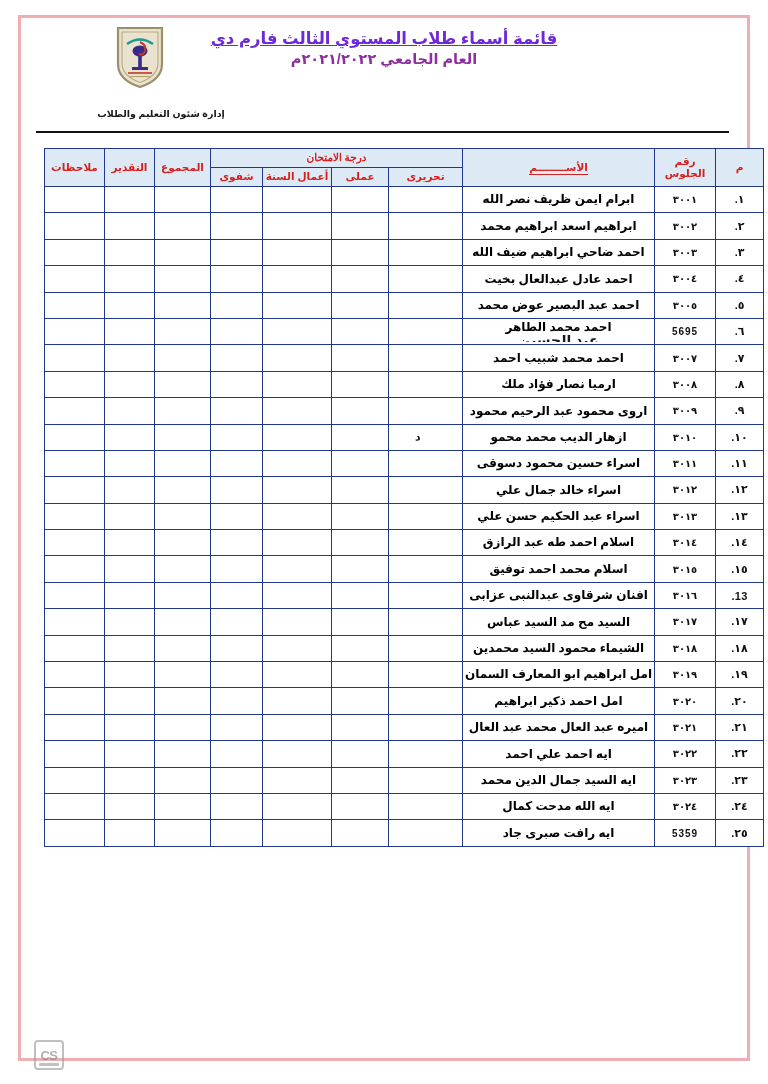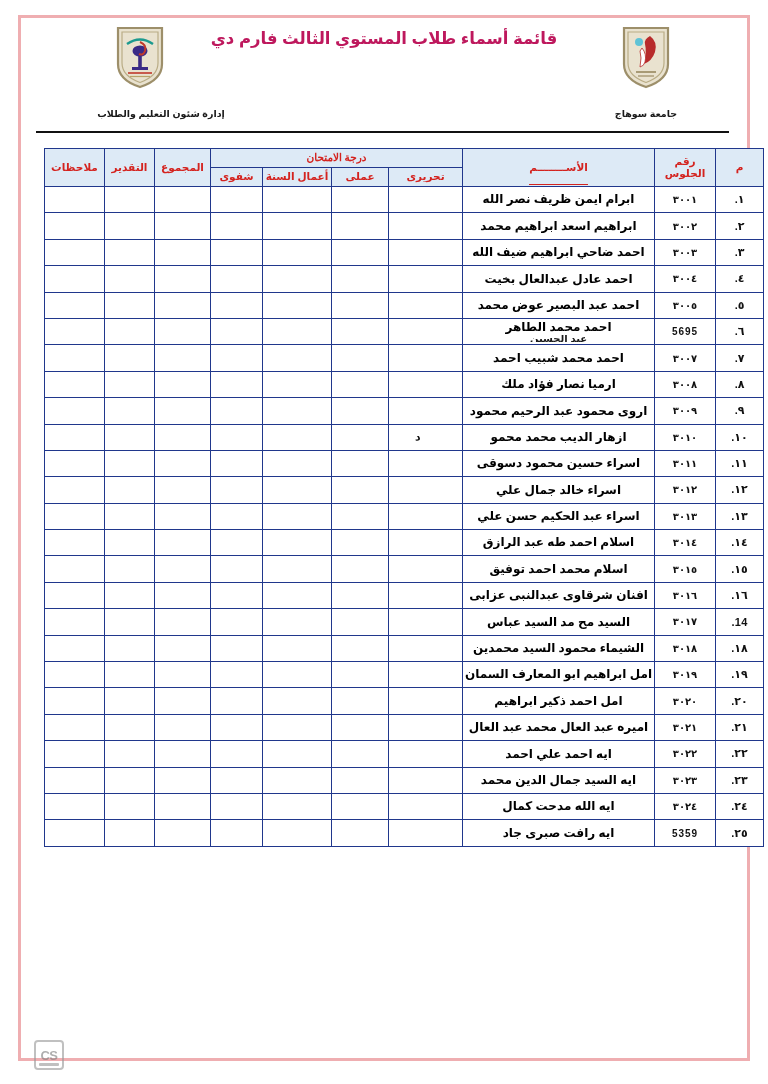--- a/index.html
+++ b/index.html
@@ -52,23 +52,24 @@
   }
   #logo-left-block .logo-caption { margin-right: -42px; }
   #title-block {
     position: absolute;
     left: 0; right: 0; top: 6px;
     text-align: center;
   }
   .title-line-1 {
     font-size: 16.5px;
     font-weight: bold;
-    color: #be185d;
+    color: #6d28d9;
     line-height: 1.25;
     letter-spacing: 0px;
+    text-decoration: underline;
   }
   .title-line-2 {
     font-size: 16px;
     font-weight: bold;
     color: #cf1017;
     line-height: 1.35;
   }
   .title-line-3 {
     font-size: 14.5px;
     font-weight: bold;
@@ -106,21 +107,21 @@
     height: 19px;
     line-height: 1.1;
   }
   th.exam-group-head { font-size: 10.5px; font-family: Liberation Serif, serif; }
   th.name-head {
     font-size: 12.5px;
     letter-spacing: 0px;
   }
   th.name-head .underline-name {
     border-bottom: 1.4px solid #d4231f;
-    padding-bottom: 11px;
+    padding-bottom: 1px;
   }
   
   col.c-serial   { width: 48px; }
   col.c-seat     { width: 61px; }
   col.c-name     { width: 192px; }
   col.c-written  { width: 74px; }
   col.c-practical{ width: 57px; }
   col.c-yearwork { width: 69px; }
   col.c-oral     { width: 52px; }
   col.c-total    { width: 56px; }
@@ -146,21 +147,21 @@
     color: #000;
     text-align: center;
     padding: 0 6px;
     position: relative;
     white-space: nowrap;
     overflow: visible;
   }
   td.cell-name .name-main { display: block; line-height: 1.05; }
   td.cell-name .name-overflow {
     display: block;
-    font-size: 10px;
+    font-size: 14px;
     line-height: 0.75;
     color: #1a1a1a;
     overflow: hidden;
     height: 7px;
     margin-top: 1px;
   }
   td.cell-name .stray-mark {
     position: absolute;
     left: -48px; top: 50%;
     transform: translateY(-50%);
@@ -223,35 +224,24 @@
         <ellipse cx="26" cy="27" rx="7.5" ry="5.5" fill="#3a2a86"></ellipse>
         <rect x="24.2" y="31" width="3.6" height="13" fill="#3a2a86"></rect>
         <rect x="18" y="43" width="16" height="3" fill="#3a2a86"></rect>
         <path d="M26 18 q7 3 5 9 q-2 5 -6 3" fill="none" stroke="#c0392b" stroke-width="2"></path>
         <path d="M14 49 h24" stroke="#c0392b" stroke-width="1.6"></path>
         <path d="M16 52.5 h20" stroke="#b8a268" stroke-width="1.2"></path>
       </svg>
       <div class="logo-caption">إدارة شئون التعليم والطلاب</div>
     </div>
 
-    <div class="logo-block" id="logo-right-block">
-      <svg class="crest" viewBox="0 0 52 66">
-        <path d="M4 4 H48 V40 Q48 56 26 63 Q4 56 4 40 Z" fill="#e9e2cf" stroke="#9d8f6a" stroke-width="2.2"></path>
-        <path d="M8 8 H44 V39 Q44 52 26 58.5 Q8 52 8 39 Z" fill="none" stroke="#b9ac85" stroke-width="1.2"></path>
-        <circle cx="19" cy="18" r="4" fill="#5fc3d6"></circle>
-        <path d="M30 12 q8 6 5 16 q-3 9 -11 12 q3 -12 1 -20 q-1 -5 5 -8 Z" fill="#b82b2b"></path>
-        <path d="M22 24 q5 6 3 14 q-1 4 -5 5 q2 -10 0 -16 Z" fill="#ffffff" stroke="#b82b2b" stroke-width="0.8"></path>
-        <path d="M16 48 h20" stroke="#8d7b4e" stroke-width="1.4"></path>
-        <path d="M18 52 h16" stroke="#8d7b4e" stroke-width="1"></path>
-      </svg>
-      <div class="logo-caption">جامعة سوهاج</div>
-    </div>
 
     <div id="title-block">
       <div class="title-line-1">قائمة أسماء طلاب المستوي الثالث فارم دي</div>
+      <div class="title-line-3">العام الجامعي ٢٠٢١/٢٠٢٢م</div>
     </div>
   </div>
 
   <div id="header-rule"></div>
 
   <table id="grades-table">
     <colgroup>
       <col class="c-serial">
         <col class="c-seat">
         <col class="c-name">
@@ -487,35 +477,35 @@
           </td>
           <td class="blank-cell"></td>
           <td class="blank-cell"></td>
           <td class="blank-cell"></td>
           <td class="blank-cell"></td>
           <td class="blank-cell"></td>
           <td class="blank-cell"></td>
           <td class="blank-cell"></td>
         </tr>
         <tr>
-          <td class="cell-serial">١٦.</td>
+          <td class="cell-serial">13.</td>
           <td class="cell-seat">٣٠١٦</td>
           <td class="cell-name">
             <span class="name-main">افنان شرقاوى عبدالنبى عزابى</span>
           </td>
           <td class="blank-cell"></td>
           <td class="blank-cell"></td>
           <td class="blank-cell"></td>
           <td class="blank-cell"></td>
           <td class="blank-cell"></td>
           <td class="blank-cell"></td>
           <td class="blank-cell"></td>
         </tr>
         <tr>
-          <td class="cell-serial">14.</td>
+          <td class="cell-serial">١٧.</td>
           <td class="cell-seat">٣٠١٧</td>
           <td class="cell-name">
             <span class="name-main">السيد مح   مد السيد عباس</span>
           </td>
           <td class="blank-cell"></td>
           <td class="blank-cell"></td>
           <td class="blank-cell"></td>
           <td class="blank-cell"></td>
           <td class="blank-cell"></td>
           <td class="blank-cell"></td>

